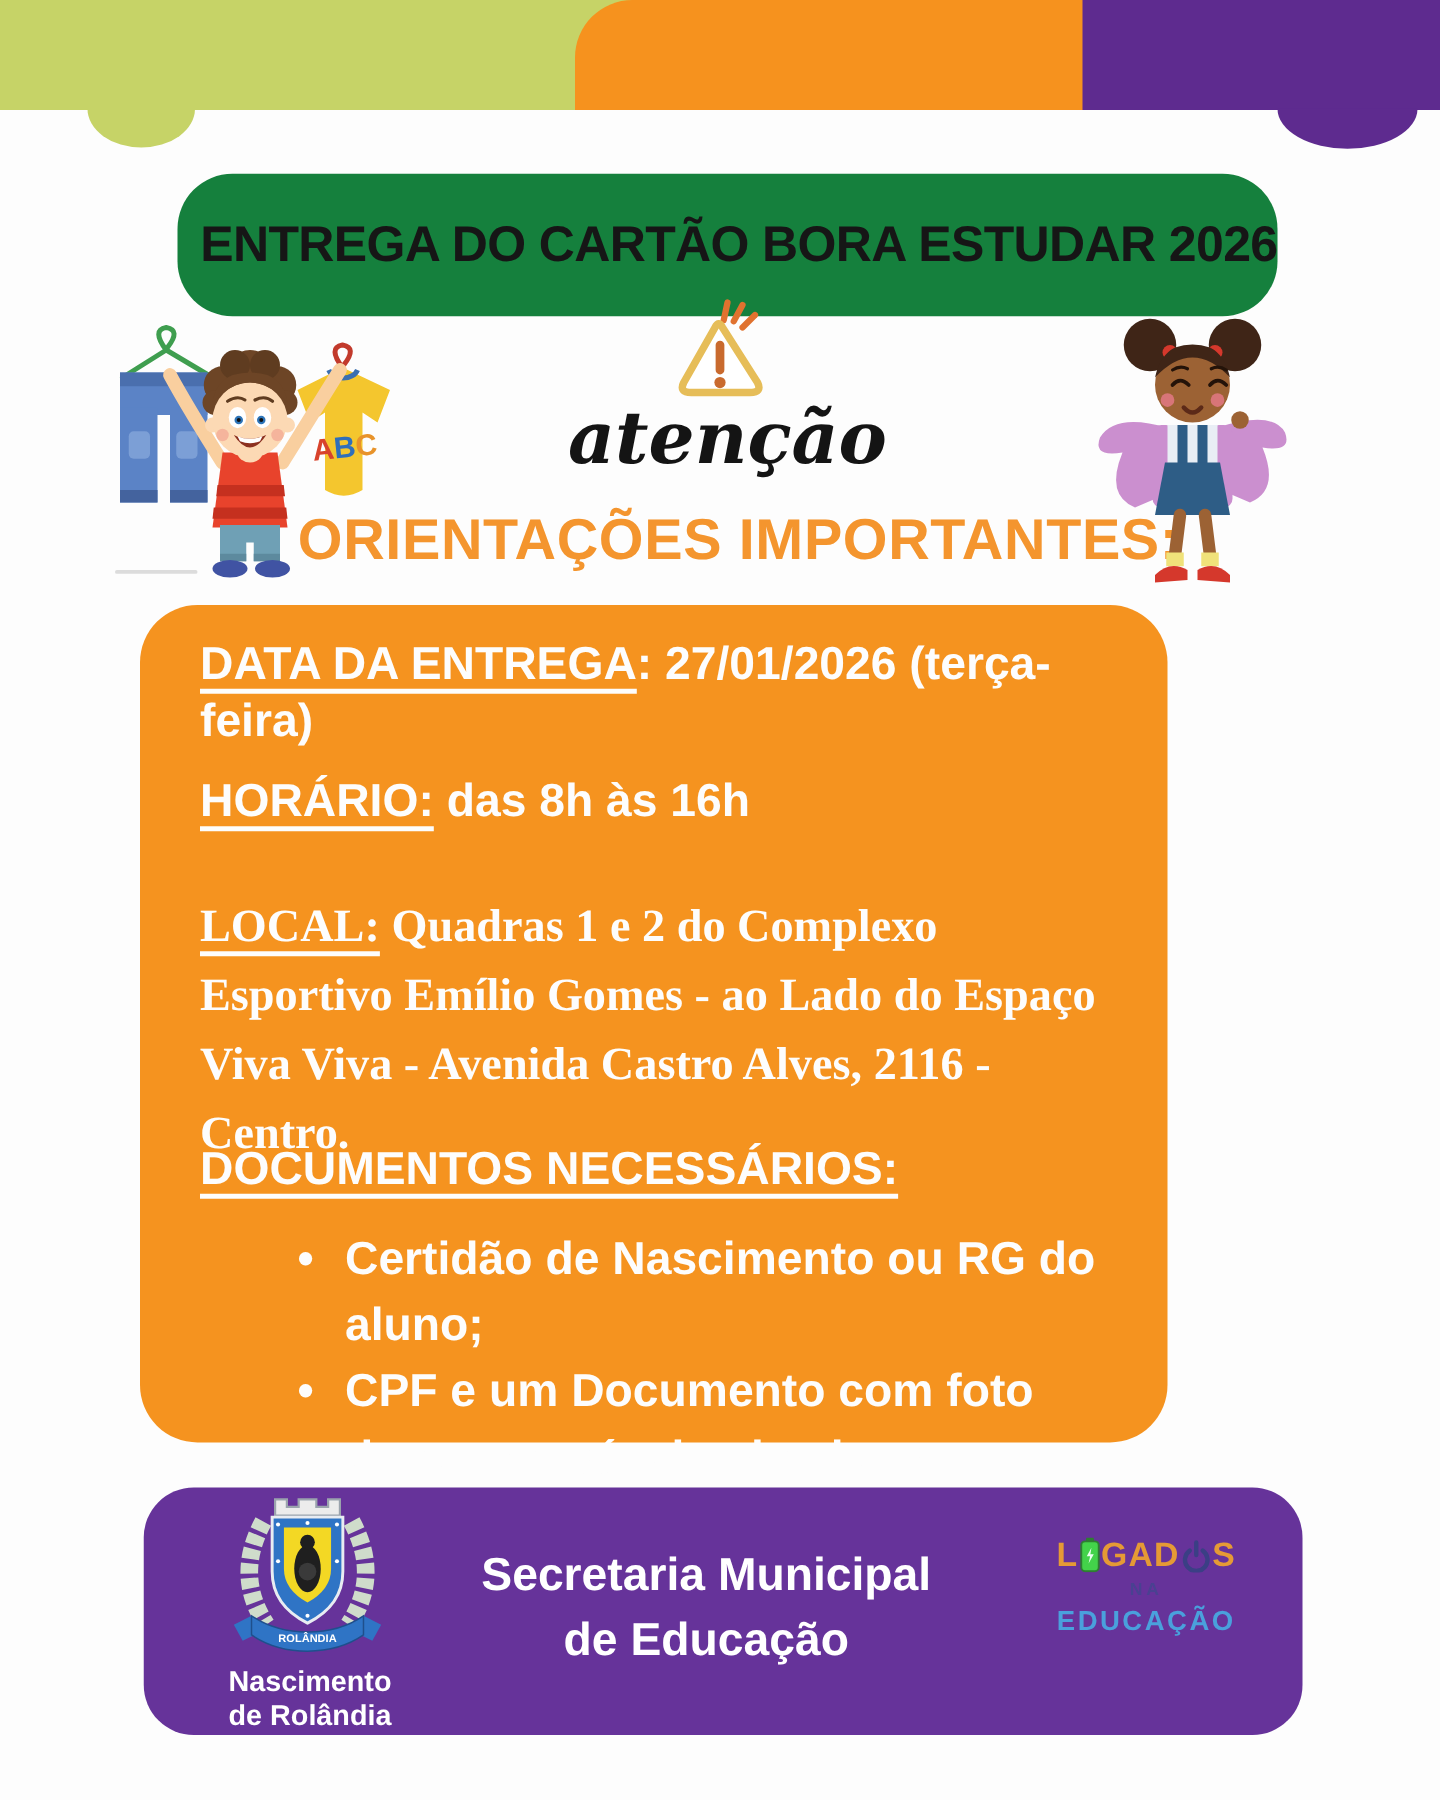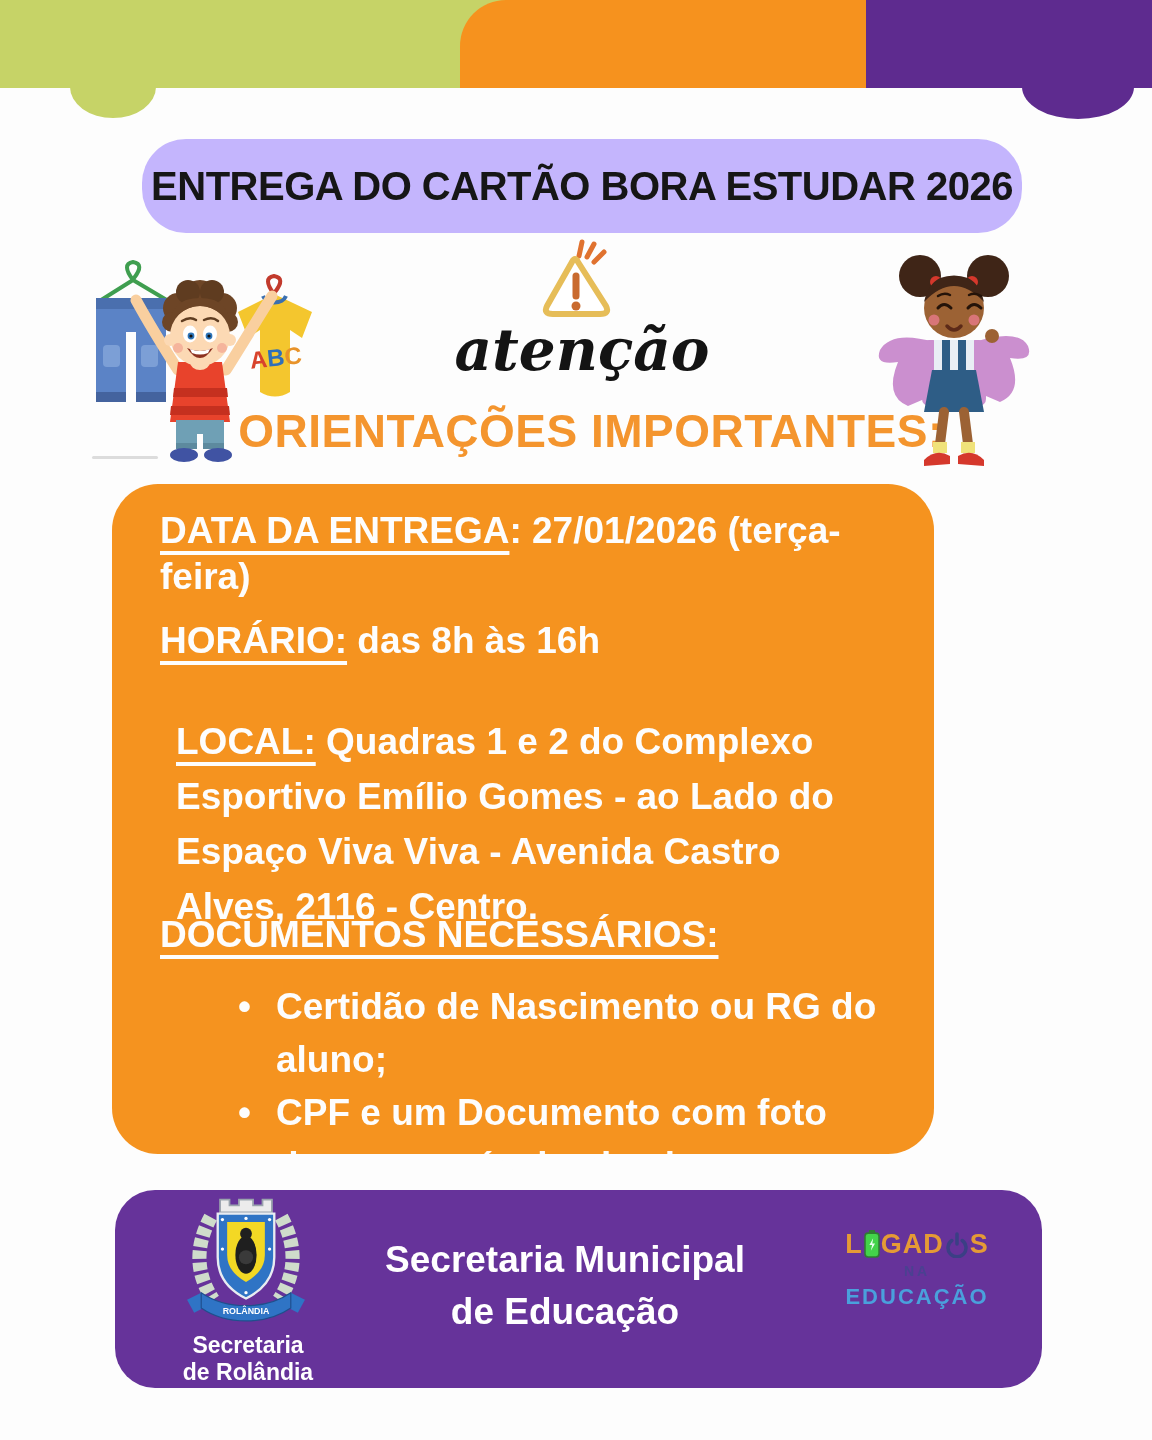--- a/index.html
+++ b/index.html
@@ -10,41 +10,41 @@
   
   .band-green{left:0;top:0;width:540px;height:88px;background:#c6d367;}
   .band-green-bump{left:70px;top:87px;width:86px;height:31px;background:#c6d367;
       border-radius:0 0 43px 43px / 0 0 31px 31px;}
   .band-orange{left:460px;top:0;width:408px;height:88px;background:#f6921e;border-top-left-radius:46px;}
   .band-purple{left:866px;top:0;width:286px;height:88px;background:#5e2b8f;}
   .band-purple-bump{left:1022px;top:87px;width:112px;height:32px;background:#5e2b8f;
       border-radius:0 0 56px 56px / 0 0 32px 32px;}
 
   
-  .banner{left:142px;top:139px;width:880px;height:94px;background:#c4b5fd;border-radius:44px;
-      display:flex;align-items:center;justify-content:center;}
+  .banner{left:142px;top:139px;width:880px;height:114px;background:#15803d;border-radius:44px;
+      display:flex;align-items:center;justify-content:flex-end;}
   .banner span{font-size:40px;font-weight:800;color:#161616;letter-spacing:-0.5px;white-space:nowrap;}
 
   
   .attn-script{left:0;top:316px;width:1152px;text-align:center;
       font-family:"DejaVu Serif", serif;font-style:italic;font-weight:bold;
       font-size:58px;color:#141414;transform:translateX(6px);}
   .attn-heading{left:15px;top:404px;width:1152px;text-align:center;
       font-size:46px;font-weight:800;color:#f4952e;letter-spacing:0.5px;}
 
   .ground-line{left:92px;top:456px;width:66px;height:3px;background:#dcdcdc;border-radius:2px;}
 
   
   .info-box{left:112px;top:484px;width:822px;height:670px;background:#f5931f;border-radius:46px;
       color:#fdfdfd;font-weight:bold;}
   .info-inner{position:absolute;left:48px;right:44px;top:0;bottom:0;font-size:37px;}
   .u{text-decoration:underline;text-decoration-thickness:4px;text-underline-offset:8px;}
   .line-date{position:absolute;top:24px;left:0;line-height:46px;}
   .line-time{position:absolute;top:134px;left:0;line-height:46px;}
-  .para-local{position:absolute;top:230px;left:16px;right:0;line-height:55px;}
+  .para-local{position:absolute;top:230px;left:0;right:0;line-height:55px;font-family:Liberation Serif, serif;}
   .line-docs{position:absolute;top:428px;left:0;line-height:46px;}
   .doc-list{position:absolute;top:484px;left:66px;right:0;margin:12px;padding:0;list-style:none;}
   .doc-list li{position:relative;padding-left:38px;line-height:53px;}
   .doc-list li::before{content:"•";position:absolute;left:0;top:0;}
 
   
   .footer{left:115px;top:1190px;width:927px;height:198px;background:#66339a;border-radius:40px;color:#fff;}
   .crest{position:absolute;left:50px;top:6px;width:162px;height:132px;}
   .crest-caption{position:absolute;left:18px;top:142px;width:230px;text-align:center;
       font-size:23px;font-weight:bold;line-height:27px;}
@@ -220,21 +220,21 @@
       <circle cx="80" cy="20" r="1.4" fill="#fff"></circle>
         <circle cx="40" cy="45" r="1.4" fill="#fff"></circle>
       <circle cx="80" cy="45" r="1.4" fill="#fff"></circle>
         <circle cx="60" cy="82" r="1.4" fill="#fff"></circle>
       <path d="M22,82 L10,88 L16,99 L26,94 Z" fill="#2f74c5"></path>
       <path d="M98,82 L110,88 L104,99 L94,94 Z" fill="#2f74c5"></path>
       <path d="M22,82 Q38,93 60,93 Q82,93 98,82 L98,95 Q82,106 60,106 Q38,106 22,95 Z" fill="#2f74c5" stroke="#1f4f8c" stroke-width="1"></path>
       <text x="60" y="100" font-size="7.5" fill="#ffffff" text-anchor="middle" font-weight="bold" font-family="Liberation Sans, sans-serif">ROLÂNDIA</text>
     </svg>
     <div class="crest-caption">
-      <div>Secretaria</div>
+      <div>Nascimento</div>
       <div>de Rolândia</div>
     </div>
 
     <div class="footer-org">
       <div>Secretaria Municipal</div>
       <div>de Educação</div>
     </div>
 
     <div class="ligados">
       <div class="ligados-row1">

